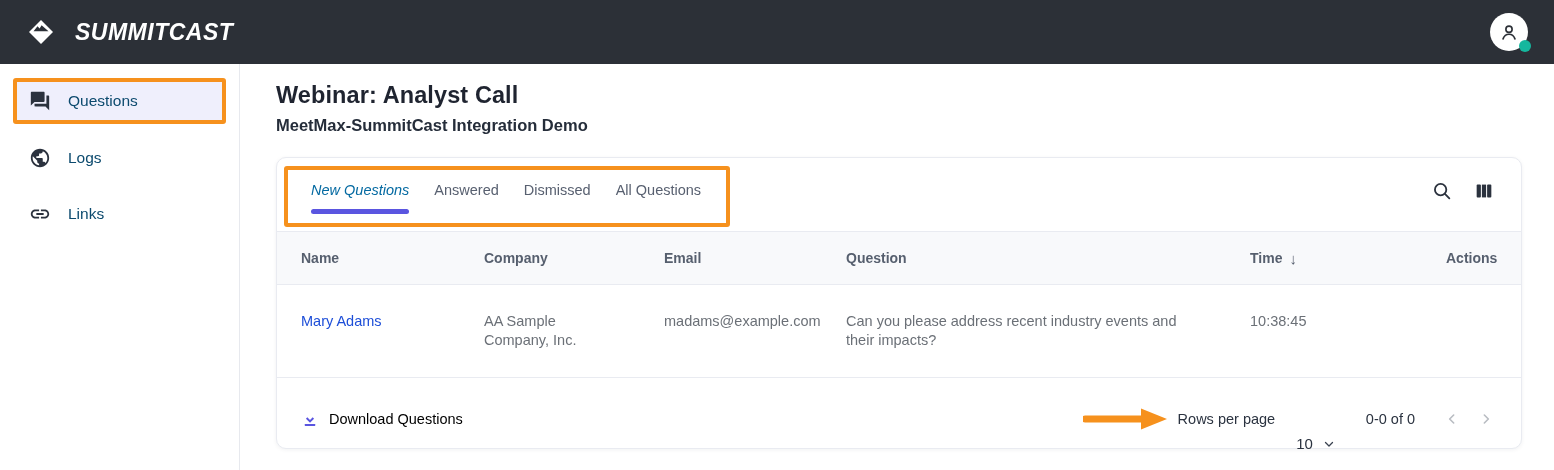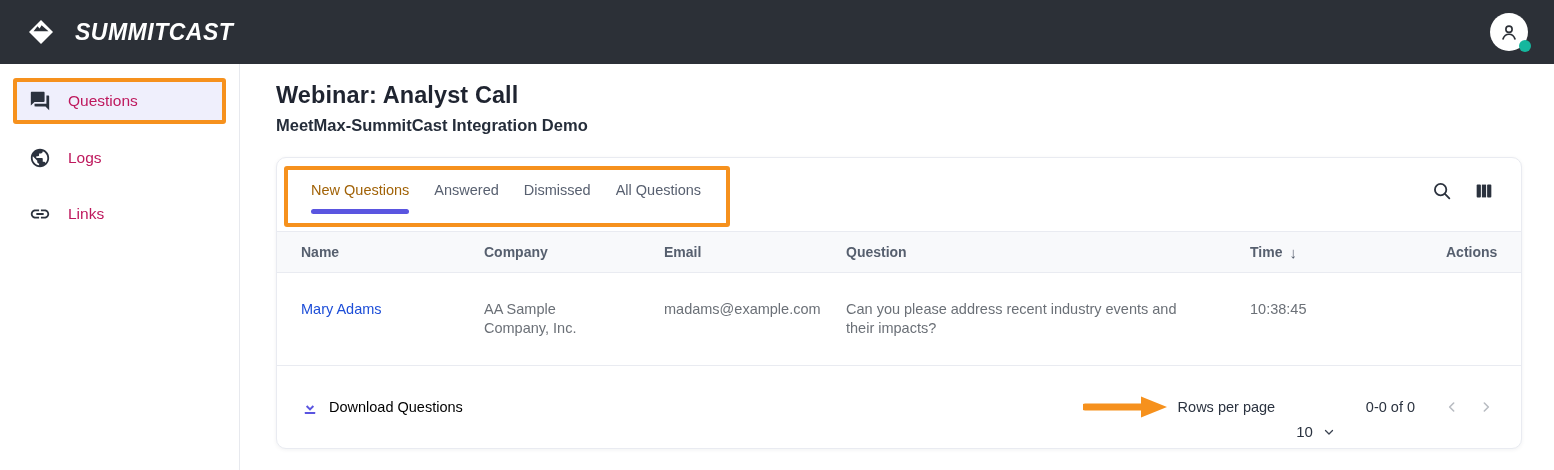--- a/index.html
+++ b/index.html
@@ -49,21 +49,21 @@
     padding-top: 14px;
     flex-shrink: 0;
   }
   .nav-item {
     display: flex; align-items: center; gap: 17px;
     height: 44px;
     margin: 0 13px 12px 13px;
     padding: 0 16px;
     border-radius: 4px;
     font-size: 15.5px;
-    color: #be185d;
+    color: #0c4a6e;
     cursor: pointer;
   }
   .nav-item.active {
     background: #efeffc;
     border: 4px solid #f6911d;
     height: 46px;
     padding: 0 12px;
     border-radius: 3px;
   }
   .nav-icon { width: 22px; height: 22px; display: inline-flex; }
@@ -99,21 +99,21 @@
     left: 34px; top: 24px;
     display: flex; gap: 25px;
   }
   .tab {
     font-size: 14.5px;
     color: #586070;
     cursor: pointer;
     position: relative;
     padding-bottom: 16px;
   }
-  .tab.active { color: #a16207; }
+  .tab.active { color: #0369a1; font-style: italic; }
   .tab.active::after {
     content: "";
     position: absolute;
     left: 0; right: 0; bottom: 0;
     height: 5px;
     border-radius: 3px;
     background: #5a55e0;
   }
   .panel-tools {
     position: absolute;
@@ -122,21 +122,21 @@
   }
   .tool-btn { width: 22px; height: 22px; display: inline-flex; cursor: pointer; }
 
   
   .thead, .trow {
     display: grid;
     grid-template-columns: 183px 180px 182px 404px 196px 1fr;
     padding: 0 24px;
   }
   .thead {
-    height: 42px;
+    height: 54px;
     background: #f8f9fb;
     border-top: 1px solid #e9ebf1;
     border-bottom: 1px solid #e9ebf1;
     align-items: center;
     font-size: 14px;
     font-weight: bold;
     color: #565f6e;
   }
   .th { display: flex; align-items: center; gap: 7px; cursor: pointer; }
   .th.right { justify-content: flex-end; }

